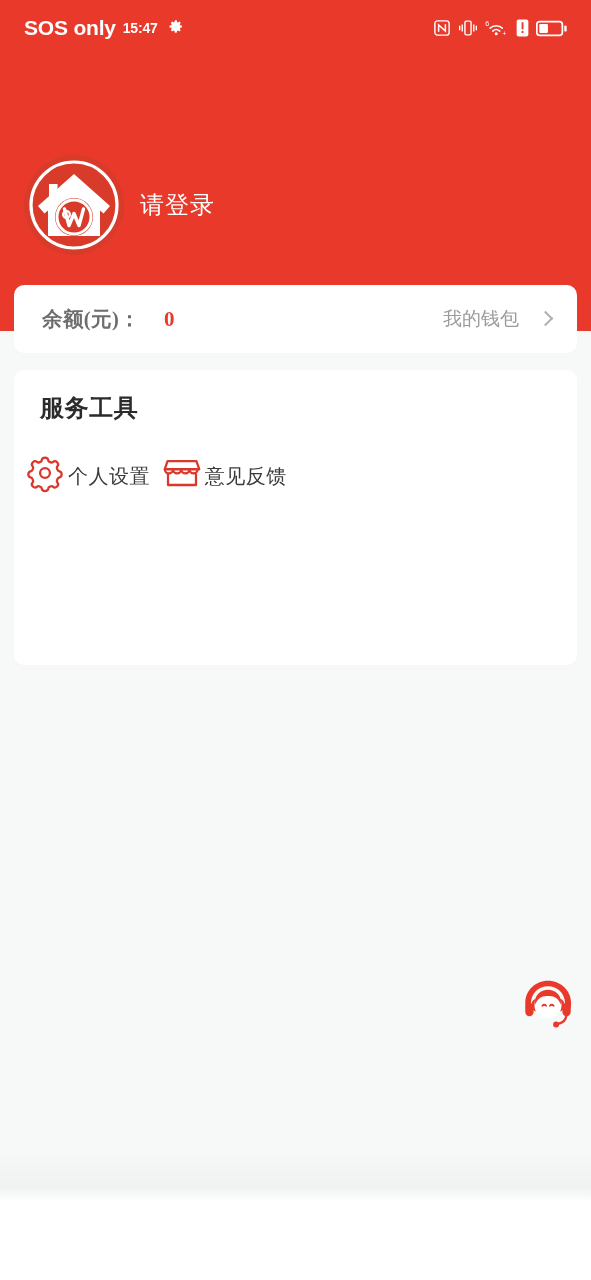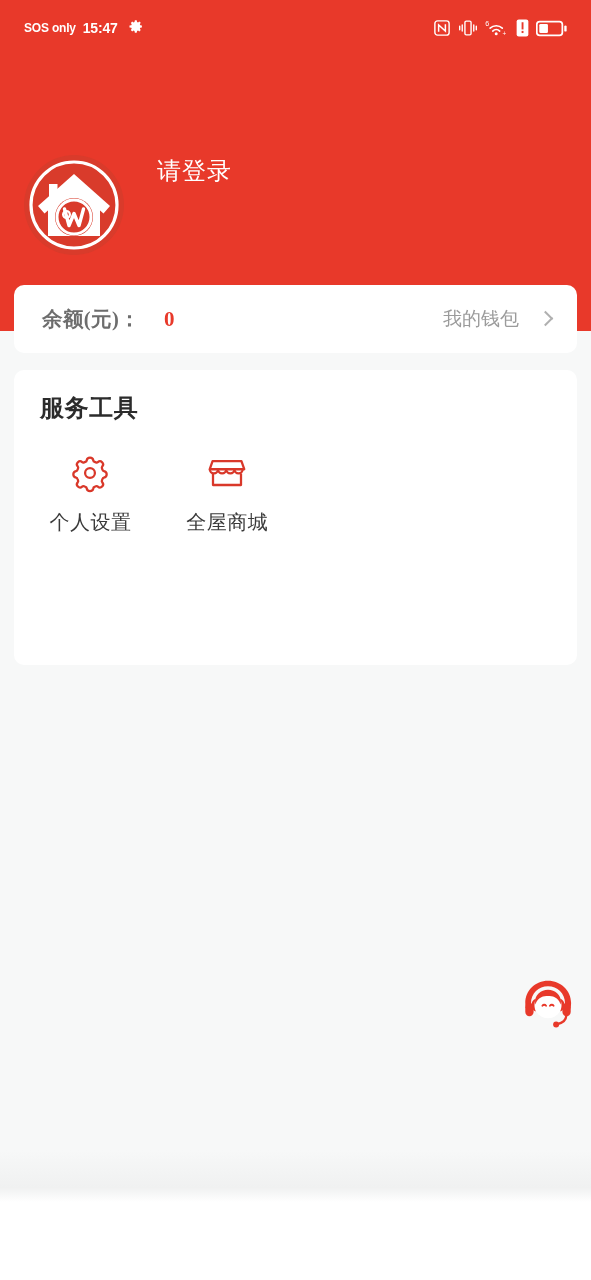--- a/index.html
+++ b/index.html
@@ -64,21 +64,21 @@
     padding: 0 24px;
     box-sizing: border-box;
   }
   .status-left {
     display: flex;
     align-items: center;
     gap: 7px;
   }
   .status-carrier {
     color: #ffffff;
-    font-size: 12px;
+    font-size: 21px;
     font-weight: 600;
     letter-spacing: -0.2px;
   }
   .status-time {
     color: #ffffff;
     font-size: 14px;
     font-weight: 600;
     letter-spacing: -0.2px;
   }
   .status-gear {
@@ -104,22 +104,22 @@
     font-weight: 400;
     letter-spacing: 1px;
   }
 
   
   .profile {
     position: absolute;
     left: 24px;
     top: 155px;
     display: flex;
-    align-items: flex-start;
-    gap: 33px;
+    align-items: center;
+    gap: 16px;
   }
   .avatar {
     width: 100px;
     height: 100px;
     border-radius: 50%;
     background: #d93b2b;
     display: flex;
     align-items: center;
     justify-content: center;
     overflow: hidden;
@@ -197,22 +197,21 @@
   }
   .tools-grid {
     margin-top: 26px;
     display: flex;
     flex-wrap: wrap;
     padding: 0 8px;
   }
   .tool {
     width: 25%;
     display: flex;
-    flex-direction: column;
-    align-items: center;
+    align-items: flex-start;
     margin-bottom: 12px;
     cursor: pointer;
   }
   .tool-icon {
     width: 46px;
     height: 46px;
     display: flex;
     align-items: center;
     justify-content: center;
   }
@@ -354,21 +353,21 @@
       </div>
 
       <div class="tool">
         <div class="tool-icon">
           <svg width="42" height="42" viewBox="0 0 48 48">
             <path d="M7.5 10.5h33l3.2 9.2H4.3z" fill="none" stroke="#d9382a" stroke-width="2.6" stroke-linejoin="round"></path>
             <path d="M4.3 19.7c0 2.6 2.1 4.7 4.7 4.7s4.7-2.1 4.7-4.7c0 2.6 2.1 4.7 4.7 4.7s4.7-2.1 4.7-4.7c0 2.6 2.1 4.7 4.7 4.7s4.7-2.1 4.7-4.7c0 2.6 2.1 4.7 4.7 4.7s4.7-2.1 4.7-4.7" fill="none" stroke="#d9382a" stroke-width="2.6" stroke-linejoin="round"></path>
             <path d="M8 24.6v13.1h32V24.6" fill="none" stroke="#d9382a" stroke-width="2.6" stroke-linejoin="round"></path>
           </svg>
         </div>
-        <div class="tool-label">全屋商城</div>
+        <div class="tool-label">意见反馈</div>
       </div>
 
 
 
 
     </div>
   </div>
 
   <div class="fab">
     <span>

